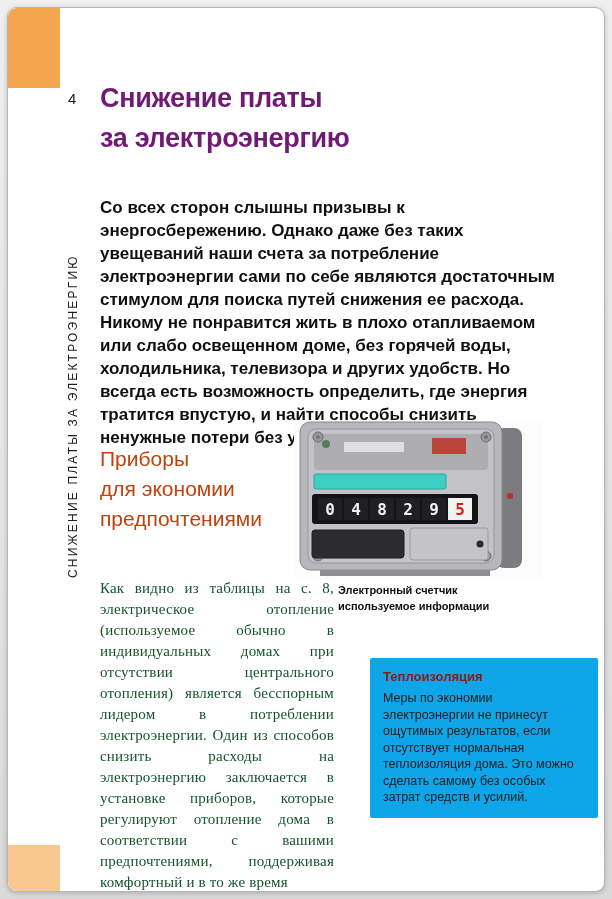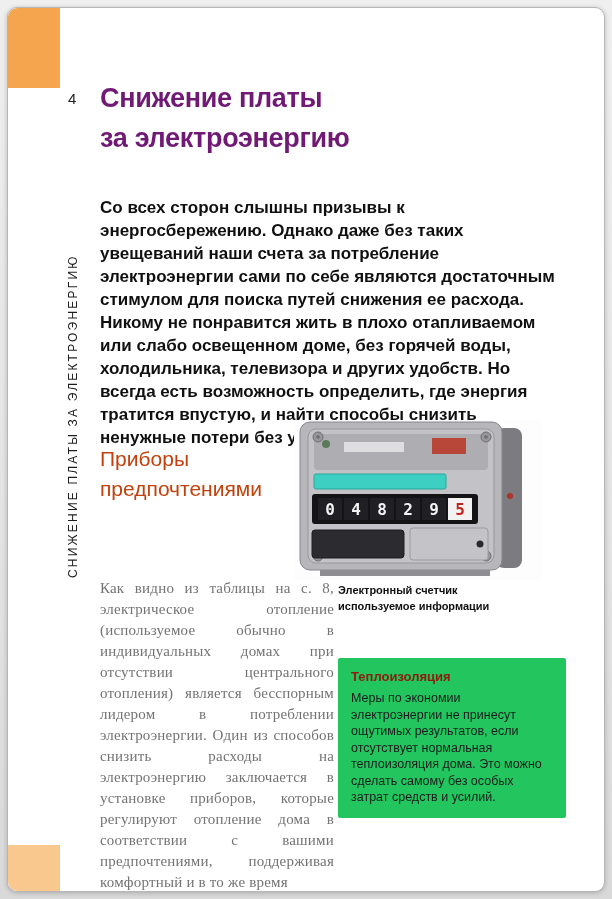--- a/index.html
+++ b/index.html
@@ -43,21 +43,21 @@
     position:absolute; left:92px; top:188px; width:458px;
     font-size:17px; line-height:23px; font-weight:600; color:#101010;
   }
   .section-heading {
     position:absolute; left:92px; top:436px;
     font-size:21px; line-height:30px; font-weight:normal; color:#c2410c;
   }
   .body-text {
     position:absolute; left:92px; top:570px; width:234px;
     font-family:"Liberation Serif", serif;
-    font-size:15px; line-height:21px; color:#737373;
+    font-size:15px; line-height:21px; color:#14532d;
     text-align:justify; letter-spacing:0.2px;
   }
   .photo {
     position:absolute; left:286px; top:412px; width:248px; height:160px;
     background:#fdfdfd;
   }
   .figure-caption {
     position:absolute; left:330px; top:574px;
     font-size:11px; line-height:16px; font-weight:bold; color:#101010;
   }
@@ -93,20 +93,21 @@
 
     <h1 class="title">
       <span>Снижение платы</span><br>
       <span>за электроэнергию</span>
     </h1>
 
     <div class="intro">Со всех сторон слышны призывы к энергосбережению. Однако даже без таких увещеваний наши счета за потребление электроэнергии сами по себе являются достаточным стимулом для поиска путей снижения ее расхода. Никому не понравится жить в плохо отапливаемом или слабо освещенном доме, без горячей воды, холодильника, телевизора и других удобств. Но всегда есть возможность определить, где энергия тратится впустую, и найти способы снизить ненужные потери без ущерба для комфорта.</div>
 
     <div class="section-heading">
       <div>Приборы</div>
+      <div>для экономии</div>
       <div>предпочтениями</div>
     </div>
 
     <div class="photo">
       <svg width="248" height="160" viewBox="0 0 248 160">
 
         <rect x="202" y="8" width="26" height="140" rx="8" fill="#7c7c80"></rect>
 
         <rect x="6" y="2" width="202" height="148" rx="10" fill="#b7b7bb" stroke="#88888c"></rect>
 
@@ -156,19 +157,19 @@
       </svg>
     </div>
 
     <div class="figure-caption">
       <div>Электронный счетчик</div>
       <div>используемое информации</div>
     </div>
 
     <div class="body-text">Как видно из таблицы на с. 8, электрическое отопление (используемое обычно в индивидуальных домах при отсутствии центрального отопления) является бесспорным лидером в потреблении электроэнергии. Один из способов снизить расходы на электроэнергию заключается в установке приборов, которые регулируют отопление дома в соответствии с вашими предпочтениями, поддерживая комфортный и в то же время</div>
 
-    <div class="callout" style="background-color: #22c55e;">
+    <div class="callout" style="background-color: #0ea5e9; margin-left: 32px;">
       <div class="callout-title" style="color: rgb(142, 29, 13);">Теплоизоляция</div>
       <div class="callout-body">Меры по экономии электроэнергии не принесут ощутимых результатов, если отсутствует нормальная теплоизоляция дома. Это можно сделать самому без особых затрат средств и усилий.</div>
     </div>
 
   </div>
 </div>
 
 </body></html>

